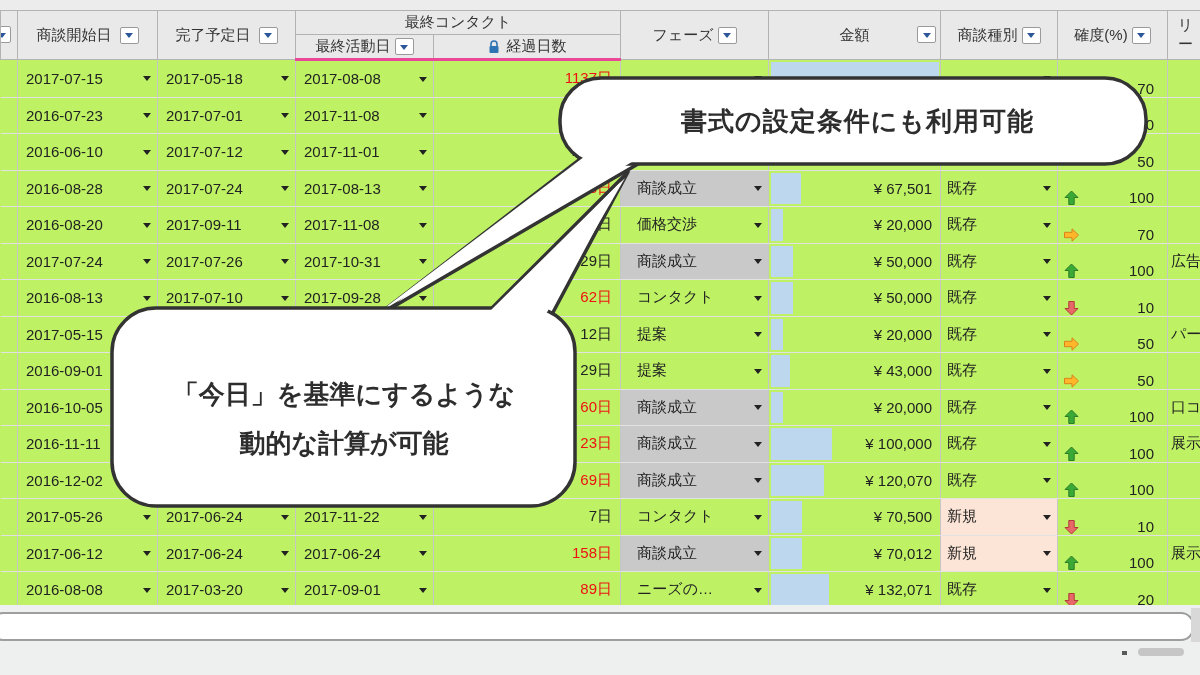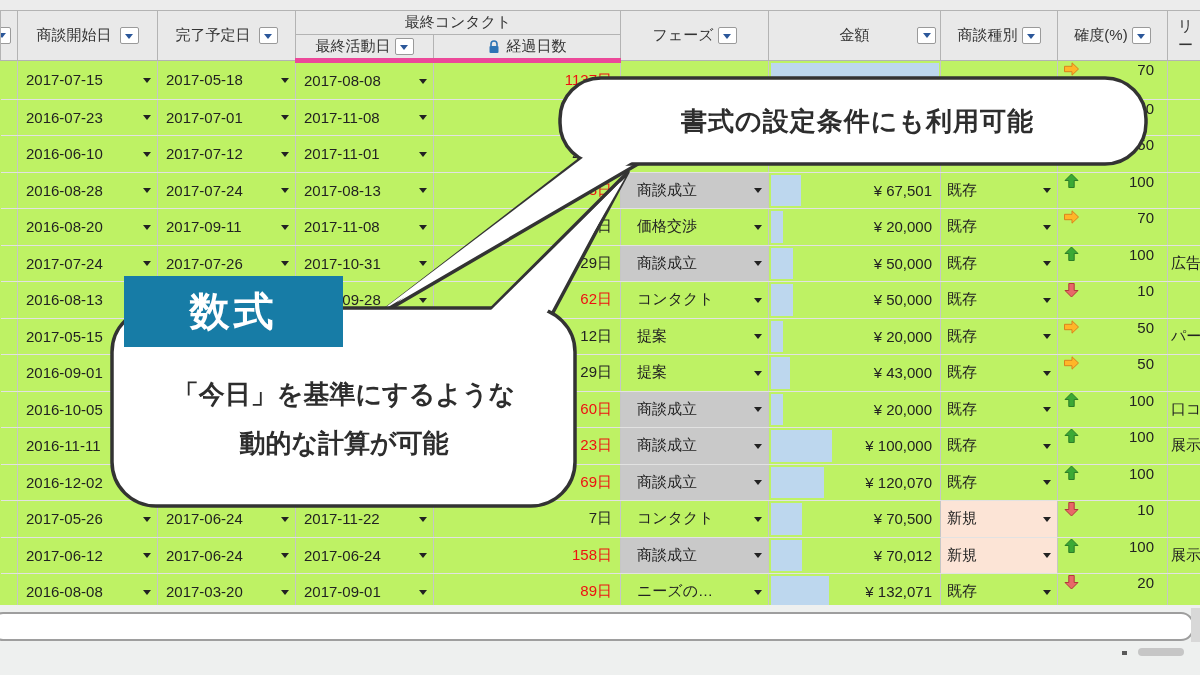--- a/index.html
+++ b/index.html
@@ -5,21 +5,21 @@
   html,body{margin:0;padding:0;}
   body{width:1200px;height:675px;overflow:hidden;background:#ffffff;
        font-family:"Liberation Sans","DejaVu Sans",sans-serif;}
   .screen{position:relative;width:1200px;height:675px;overflow:hidden;background:#fff;}
   .top-strip{position:absolute;left:0;top:0;width:1200px;height:10px;background:#ececec;}
 
   
   .table-wrap{position:absolute;left:0;top:10px;width:1200px;height:595px;overflow:hidden;background:#bef264;z-index:1;}
   table{border-collapse:collapse;table-layout:fixed;width:1200px;font-size:15px;color:#222;}
   thead th{background:#e9e9e9;border:1px solid #b3b3b3;font-weight:normal;color:#333;padding:0;height:23px;overflow:hidden;}
-  thead tr:last-child th{border-bottom:5px solid #ec4899;}
+  thead tr:last-child th{border-bottom:3px solid #ec4899;}
   tbody td{border-right:1px solid #c6c6c6;border-bottom:1px solid #e2e2e2;padding:0;height:35.5px;overflow:hidden;white-space:nowrap;}
   tbody tr{height:35.5px;}
   .hflex{display:flex;align-items:center;justify-content:center;gap:8px;height:100%;}
   .hflex.tight{gap:4px;}
   .fbtn{display:inline-flex;width:17px;height:15px;background:#fff;border:1px solid #9a9a9a;border-radius:2px;
         align-items:center;justify-content:center;flex:none;}
   .fbtn::after{content:"";width:0;height:0;border:4px solid transparent;border-top:5px solid #2b579a;margin-top:5px;}
   .amount-head{position:relative;display:flex;align-items:center;justify-content:center;height:100%;}
   .amount-head .fbtn{position:absolute;right:4px;top:50%;margin-top:-9px;}
   .lead-head{display:flex;align-items:center;padding-left:3px;height:100%;}
@@ -29,21 +29,21 @@
              border:4px solid transparent;border-top:5px solid #222;}
   .dayscell{text-align:right;padding-right:8px;}
   td.red{color:#ee1111;}
   .phasecell{position:relative;display:flex;align-items:center;padding-left:16px;height:100%;}
   td.won{background:#c9c9c9;}
   .amtcell{position:relative;}
   .databar{position:absolute;left:2px;top:2px;bottom:2px;background:#bdd7ee;z-index:0;}
   .amtval{position:relative;z-index:1;display:block;text-align:right;padding-right:8px;line-height:35.5px;}
   .typecell{position:relative;display:flex;align-items:center;padding-left:6px;height:100%;}
   td.new{background:#fce4d6;}
-  .probcell{display:flex;align-items:flex-start;height:100%;}
+  .probcell{display:flex;align-items:flex-end;height:100%;}
   .icon-slot{width:22px;margin-left:5px;height:16px;flex:none;}
   .trend{display:none;}
   .icon-slot.up .trend.up{display:block;}
   .icon-slot.right .trend.right{display:block;}
   .icon-slot.down .trend.down{display:block;}
   .prob-val{flex:1;text-align:right;padding-right:13px;}
   .leadcell{padding-left:3px;margin-top:35px;}
   .sliver-head{position:relative;}
   .sliver-head .fbtn{position:absolute;left:-9px;top:50%;margin-top:-9px;}
   .lockicon{vertical-align:-2px;margin-right:3px;}
@@ -933,14 +933,13 @@
     </g>
   </svg>
 
   <div class="callout-top-text">書式の設定条件にも利用可能</div>
 
   <div class="callout-bottom-text">
     <div>「今日」を基準にするような</div>
     <div>動的な計算が可能</div>
   </div>
 
-  <div class="formula-label" style="background-color: rgb(23, 124, 166);">数式</div>
 </div>
 
 </body></html>

